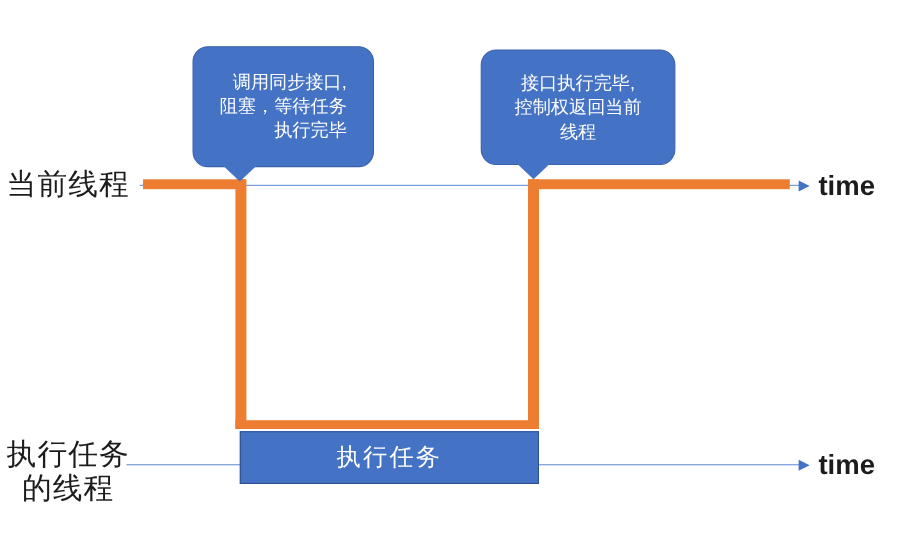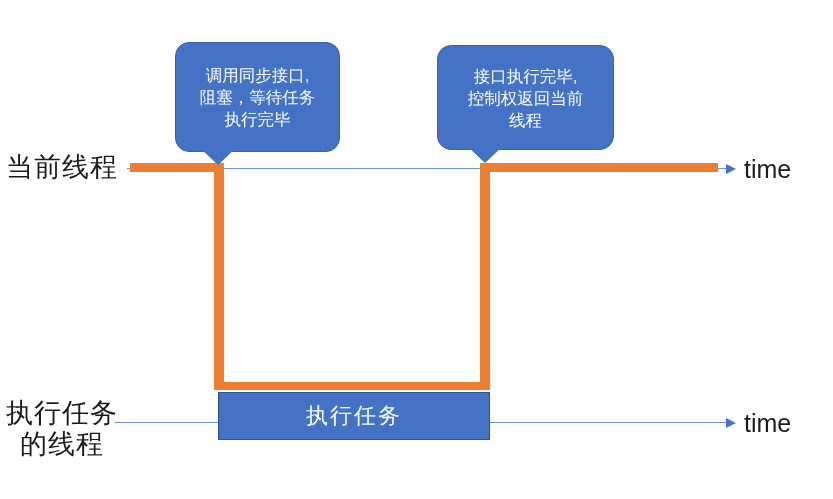--- a/index.html
+++ b/index.html
@@ -16,42 +16,42 @@
   .thin-line{position:absolute;height:1.4px;background:var(--line_blue);}
   .thin-line.top{left:127px;top:168px;width:601px;}
   .thin-line.bottom{left:115px;top:422px;width:613px;}
   .arrow-right{
     position:absolute;width:0;height:0;
     border-top:5px solid transparent;border-bottom:5px solid transparent;
     border-left:10px solid var(--arrow_blue);
   }
   .arrow-right.top{left:726px;top:164px;}
   .arrow-right.bottom{left:726px;top:418px;}
-  .time-label{position:absolute;color:#1c1c1c;font-size:25px;}
+  .time-label{position:absolute;color:#1c1c1c;font-size:25px;font-weight:bold;}
   .time-label.top{left:744px;top:155px;}
   .time-label.bottom{left:744px;top:409px;}
   .orange-seg{position:absolute;background:var(--orange);z-index:3;}
   .seg-a{left:130px;top:163px;width:93px;height:9px;}
   .seg-b{left:214px;top:163px;width:10px;height:227px;}
   .seg-c{left:214px;top:382px;width:276px;height:8px;}
   .seg-d{left:480px;top:163px;width:10px;height:227px;}
   .seg-e{left:480px;top:163px;width:238px;height:9px;}
   .task-box{
     position:absolute;left:218px;top:392px;width:270px;height:46px;
     background:var(--blue);border:1px solid #2F528F;z-index:2;
     display:flex;align-items:center;justify-content:center;
     color:#fff;font-size:22px;letter-spacing:2px;
   }
   .bubble{
     position:absolute;background:var(--blue);border:1px solid #3A62AC;
     border-radius:14px;z-index:4;color:#fff;
     display:flex;align-items:center;justify-content:center;text-align:center;
   }
   .bubble .bubble-text{white-space:pre-line;font-size:16.5px;line-height:22px;}
-  .bubble.b1{left:175px;top:42px;width:163px;height:108px;}
+  .bubble.b1{left:175px;top:42px;width:163px;height:108px;text-align:right;}
   .bubble.b2{left:437px;top:45px;width:175px;height:103px;}
   .bubble-tail{
     position:absolute;width:0;height:0;z-index:4;
     border-left:18px solid transparent;border-right:18px solid transparent;
     border-top:17px solid var(--blue);
   }
   .bubble-tail.t1{left:200px;top:148px;}
   .bubble-tail.t2{left:467px;top:146px;}
 </style>
 </head>

